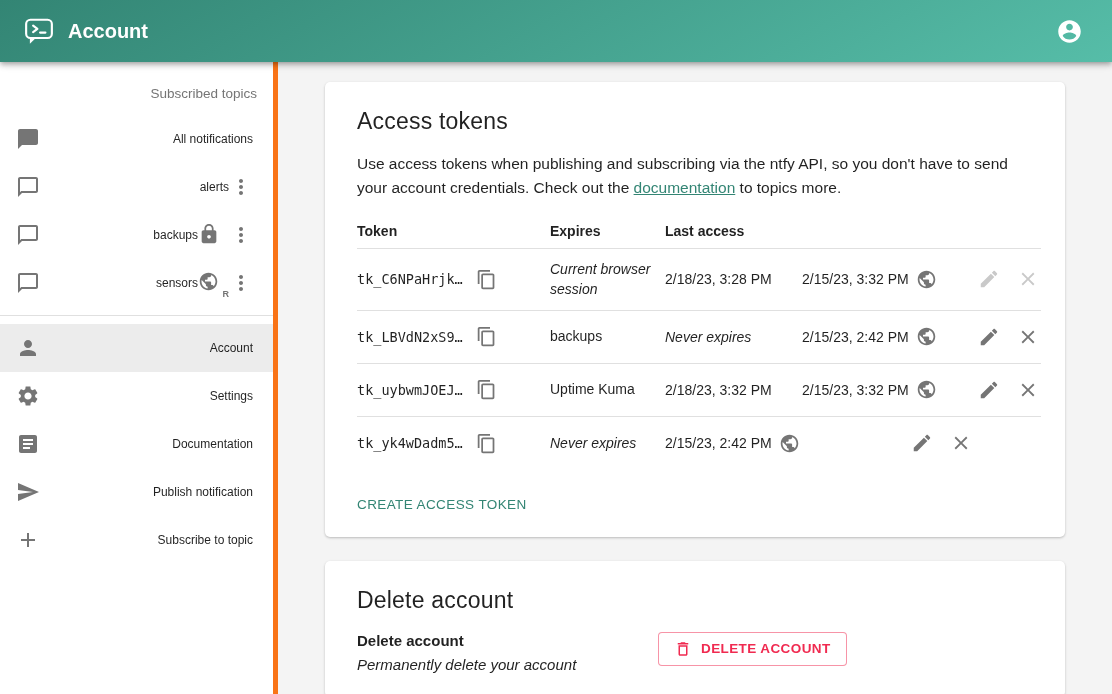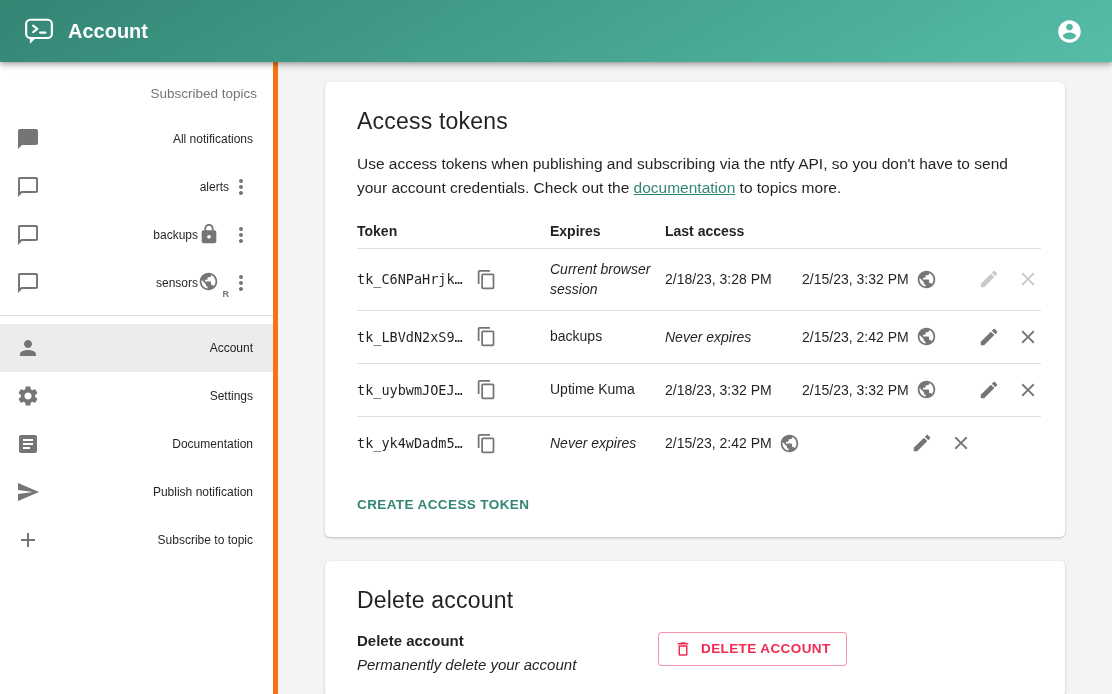--- a/index.html
+++ b/index.html
@@ -76,21 +76,21 @@
   .cell-label { line-height:1.45; }
   .italic { font-style:italic; }
   .cell-access { display:flex; align-items:center; gap:7px; white-space:nowrap; }
   .globe { width:21px; height:21px; color:#757575; flex-shrink:0; }
   .cell-actions { display:flex; justify-content:flex-end; align-items:center; gap:17px; padding-right:2px !important; }
   .icon-btn { width:22px; height:22px; color:#757575; cursor:pointer; }
   .icon-btn.disabled { color:#c9c9c9; cursor:default; }
   .create-btn {
     display:inline-block; margin-top:27px; background:none; border:none;
     color:#338574; font-family:"Liberation Sans",sans-serif;
-    font-size:13.5px; font-weight:bold; letter-spacing:0.4px; cursor:pointer; padding:0;
+    font-size:13.5px; font-weight:normal; letter-spacing:0.4px; cursor:pointer; padding:0;
   }
   
   .pref-row { display:flex; margin-top:18px; align-items:flex-start; }
   .pref-text { width:301px; }
   .pref-title { font-size:15px; font-weight:bold; }
   .pref-sub { font-size:15px; font-style:italic; margin-top:7px; }
   .delete-btn {
     display:inline-flex; align-items:center; gap:9px;
     border:1px solid rgba(240,42,80,0.5); border-radius:4px;
     background:#fff; color:#f02a50; padding:6px 15px; height:34px;

